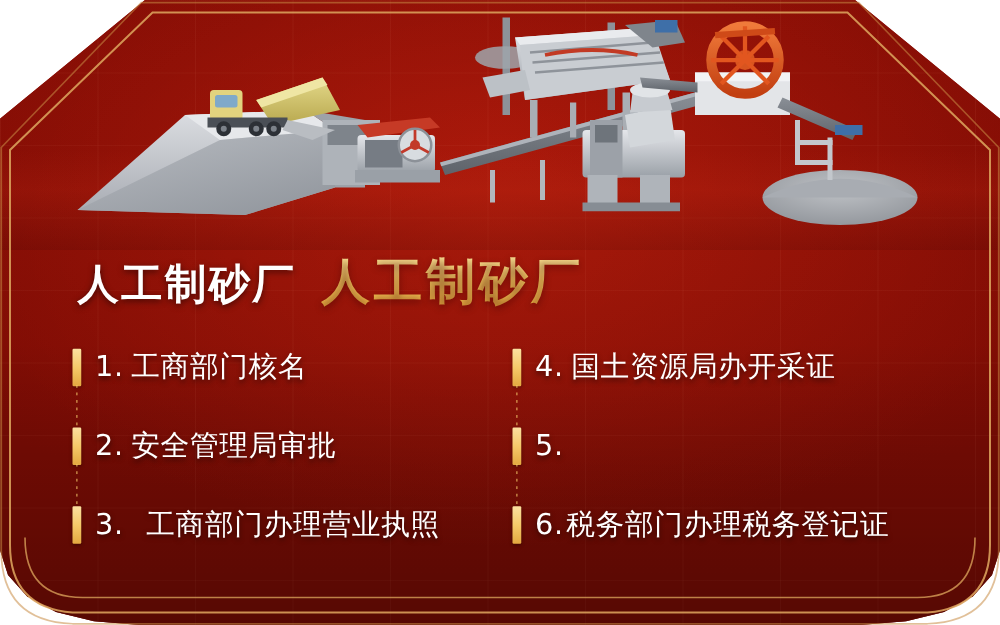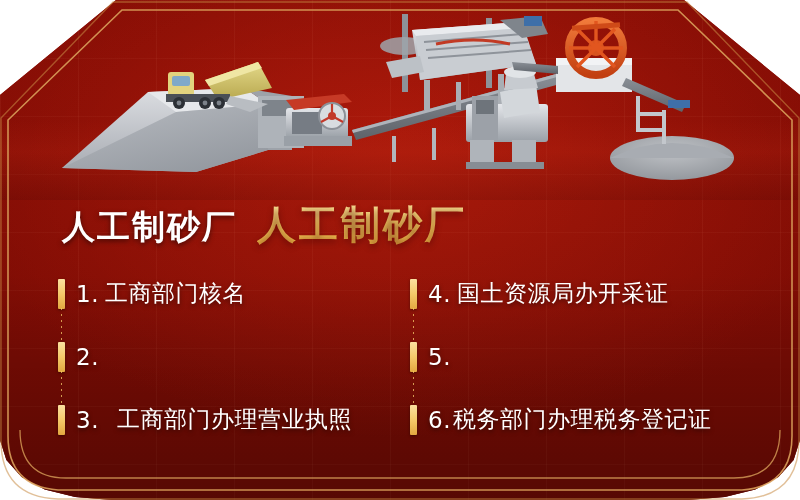--- a/index.html
+++ b/index.html
@@ -241,20 +241,21 @@
       <div class="col left">
         <div class="row">
           <span class="bar"></span>
           <span class="txt">1.</span>
           <span class="txt" style="margin-left:6px">工商部门核名</span>
           <span class="dots"></span>
         </div>
         <div class="row">
           <span class="bar"></span>
           <span class="txt">2.</span>
+          <span class="txt" style="margin-left:6px">安全管理局审批</span>
           <span class="dots"></span>
         </div>
         <div class="row">
           <span class="bar"></span>
           <span class="txt">3.</span>
           <span class="txt" style="margin-left:18px">工商部门办理营业执照</span>
         </div>
       </div>
 
       <div class="col right">

